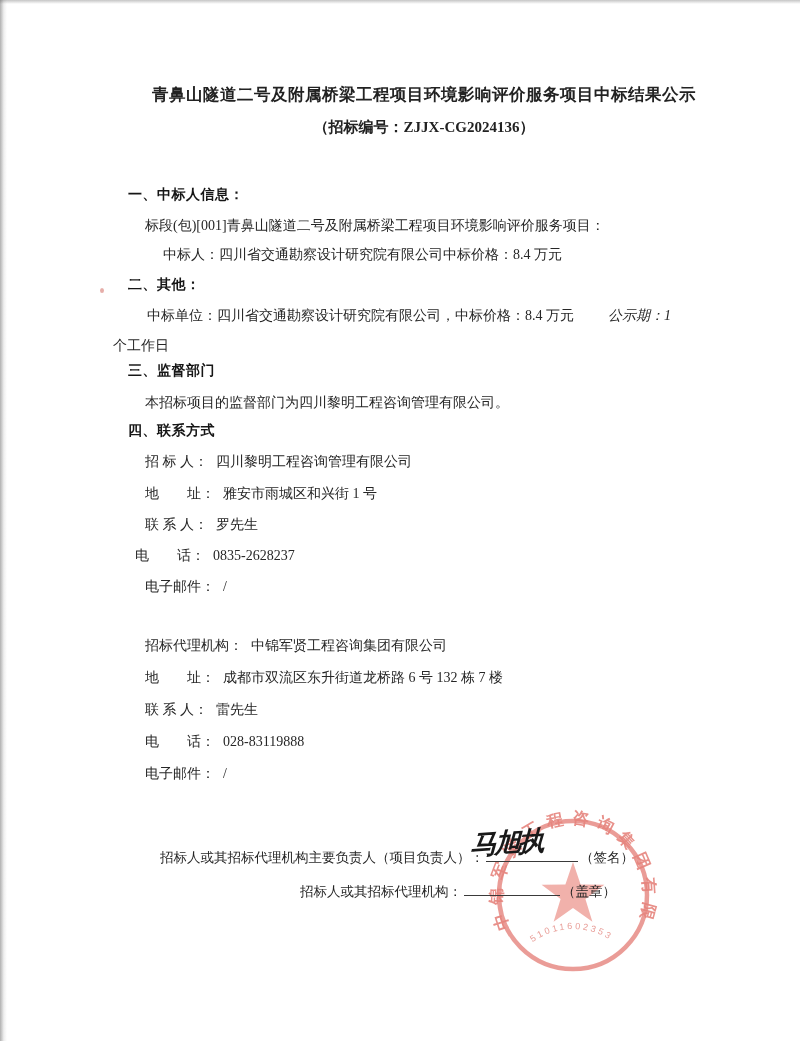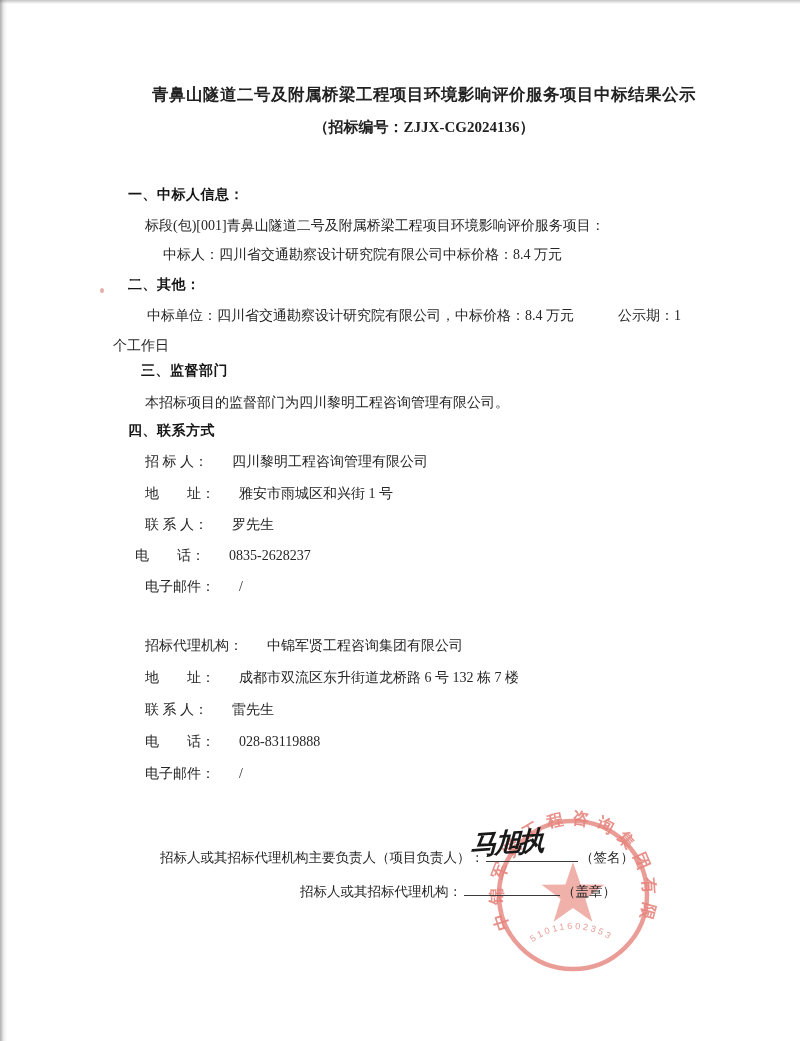--- a/index.html
+++ b/index.html
@@ -25,22 +25,22 @@
   .line{position:absolute;white-space:nowrap;z-index:3;}
   .center{left:0;right:0;text-align:center;padding-left:48px;}
   .doc-title{font-size:16.5px;font-weight:600;letter-spacing:.5px;color:#222;}
   .doc-subtitle{font-size:15px;font-weight:600;color:#222;}
   .sec-h{
     font-family:"Liberation Sans","DejaVu Sans",sans-serif;
     font-size:14px;font-weight:700;color:#161616;letter-spacing:.5px;
   }
   .body-t{font-size:14px;color:#262626;}
   .gap1{}
-  .gap2{margin-left:44px;}
-  .row .val{margin-left:24px;}
+  .gap2{margin-left:34px;font-style:italic;}
+  .row .val{margin-left:8px;}
   .sig-line{font-size:13.5px;color:#262626;}
   .sig-area{
     display:inline-block;width:92px;height:14px;
     border-bottom:1.4px solid #3a3a3a;
     position:relative;vertical-align:baseline;margin:0 2px;
   }
   .handwriting{
     position:absolute;left:-16px;top:-22px;
     font-size:27px;font-weight:700;font-style:italic;
     color:#191919;letter-spacing:-3px;
@@ -78,21 +78,21 @@
   <div class="line body-t" style="top:246px;left:163px">
     <span>中标人：四川省交通勘察设计研究院有限公司</span><span class="gap1">中标价格：8.4 万元</span>
   </div>
 
   <div class="line sec-h" style="top:276px;left:128px">二、其他：</div>
   <div class="line body-t" style="top:307px;left:147px">
     <span>中标单位：四川省交通勘察设计研究院有限公司，中标价格：8.4 万元</span><span class="gap2">公示期：1</span>
   </div>
   <div class="line body-t" style="top:337px;left:113px">个工作日</div>
 
-  <div class="line sec-h" style="top:362px;left:141px">三、监督部门</div>
+  <div class="line sec-h" style="top:362px;left:128px">三、监督部门</div>
   <div class="line body-t" style="top:394px;left:145px">本招标项目的监督部门为四川黎明工程咨询管理有限公司。</div>
 
   <div class="line sec-h" style="top:422px;left:128px">四、联系方式</div>
 
   <div class="line body-t row" style="top:453px;left:145px">
     <span class="lbl">招 标 人：</span><span class="val">四川黎明工程咨询管理有限公司</span>
   </div>
   <div class="line body-t row" style="top:485px;left:145px">
     <span class="lbl">地　　址：</span><span class="val">雅安市雨城区和兴街 1 号</span>
   </div>

